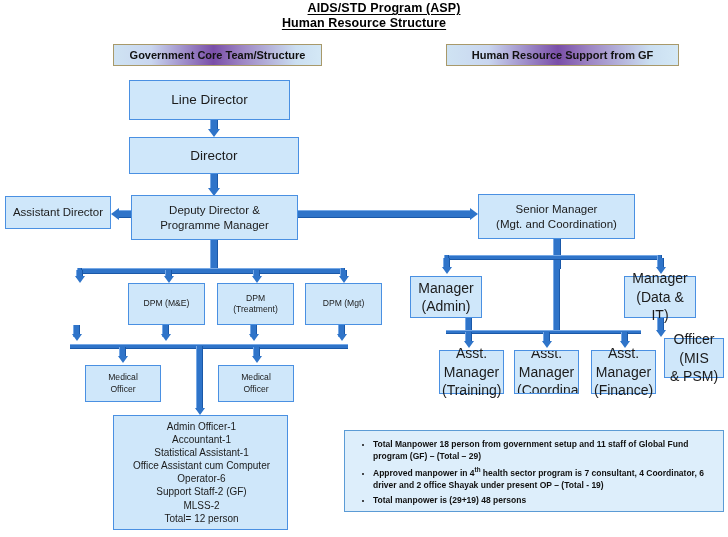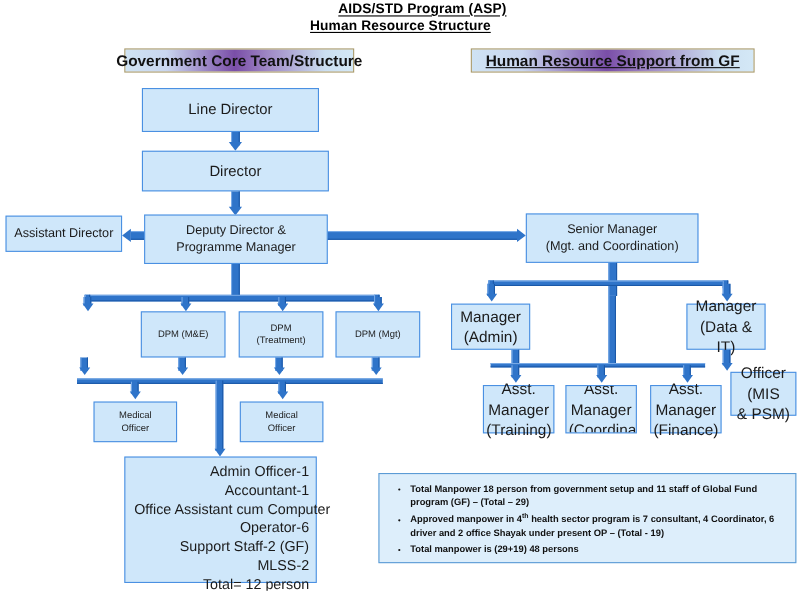--- a/index.html
+++ b/index.html
@@ -20,21 +20,21 @@
   }
   .title span{ text-decoration:underline; text-underline-offset:2px;}
   #title-line1{top:1px;padding-left:20px;}
   #title-line2{top:16px;}
 
   
   .banner{
     position:absolute;
     border:1.2px solid #a8996a;
     display:flex;align-items:center;justify-content:center;
-    font-weight:bold;font-size:14px;color:#111;
+    font-weight:bold;font-size:11px;color:#111;
     background:linear-gradient(90deg,#cfe3f3 0%,#c9d6ef 18%,#7a4ea8 48%,#9e86c4 62%,#cbdff1 88%,#d4e8f6 100%);
     box-sizing:border-box;
     white-space:nowrap;
   }
 
   
   .box{
     position:absolute;
     box-sizing:border-box;
     background:#cfe7fa;
@@ -67,23 +67,23 @@
   }
   .arrowhead.right{
     border-right:none;border-left:8px solid #2f74c9;
     border-top:6px solid transparent;border-bottom:6px solid transparent;
   }
 
   
   #staff-list-box{
     position:absolute;box-sizing:border-box;
     background:#cfe7fa;border:1.3px solid #4a90e2;
-    font-size:13px;line-height:1.31;color:#1b1b1b;
+    font-size:10px;line-height:1.31;color:#1b1b1b;
     padding:4px 6px 2px 8px;
-    text-align:right;
+    text-align:center;
   }
   #staff-list-box div{white-space:nowrap;}
 
   
   #notes-box{
     position:absolute;box-sizing:border-box;
     background:#ddeefb;border:1.2px solid #5b9bd5;
     padding:7px 8px 7px 4px;
   }
   #notes-box ul{margin:0;padding:0 6px 0 24px;list-style:disc;}
@@ -98,21 +98,21 @@
 <body>
 
 <div id="canvas">
 
   <div class="title" id="title-line1"><span>AIDS/STD Program (ASP)</span></div>
   <div class="title" id="title-line2"><span>Human Resource Structure</span></div>
 
   <div class="banner" style="left:113px;top:44px;width:209px;height:22px;">
     <span>Government Core Team/Structure</span>
   </div>
-  <div class="banner" style="left:428px;top:44px;width:258px;height:22px;text-decoration:underline;">
+  <div class="banner" style="left:446px;top:44px;width:233px;height:22px;">
     <span>Human Resource Support from GF</span>
   </div>
 
   <div class="box big" style="left:129px;top:80px;width:161px;height:40px;">
     <span>Line Director</span>
   </div>
 
   <div class="vline" style="left:210px;top:120px;width:8px;height:12px;"></div>
   <div class="arrowhead" style="left:208px;top:129px;"></div>
 
@@ -202,20 +202,21 @@
   <div class="box sm" style="left:218px;top:365px;width:76px;height:37px;">
     <div class="lines">
       <div>Medical</div>
       <div>Officer</div>
     </div>
   </div>
 
   <div id="staff-list-box" style="left:113px;top:415px;width:175px;height:115px;">
     <div>Admin Officer-1</div>
     <div>Accountant-1</div>
+    <div>Statistical Assistant-1</div>
     <div>Office Assistant cum Computer</div>
     <div>Operator-6</div>
     <div>Support Staff-2 (GF)</div>
     <div>MLSS-2</div>
     <div>Total= 12 person</div>
   </div>
 
   <div class="vline" style="left:553px;top:239px;width:8px;height:30px;"></div>
   <div class="hline" style="left:444px;top:255px;width:218px;height:5px;"></div>
   <div class="vline" style="left:444px;top:255px;width:5px;height:7px;"></div>

